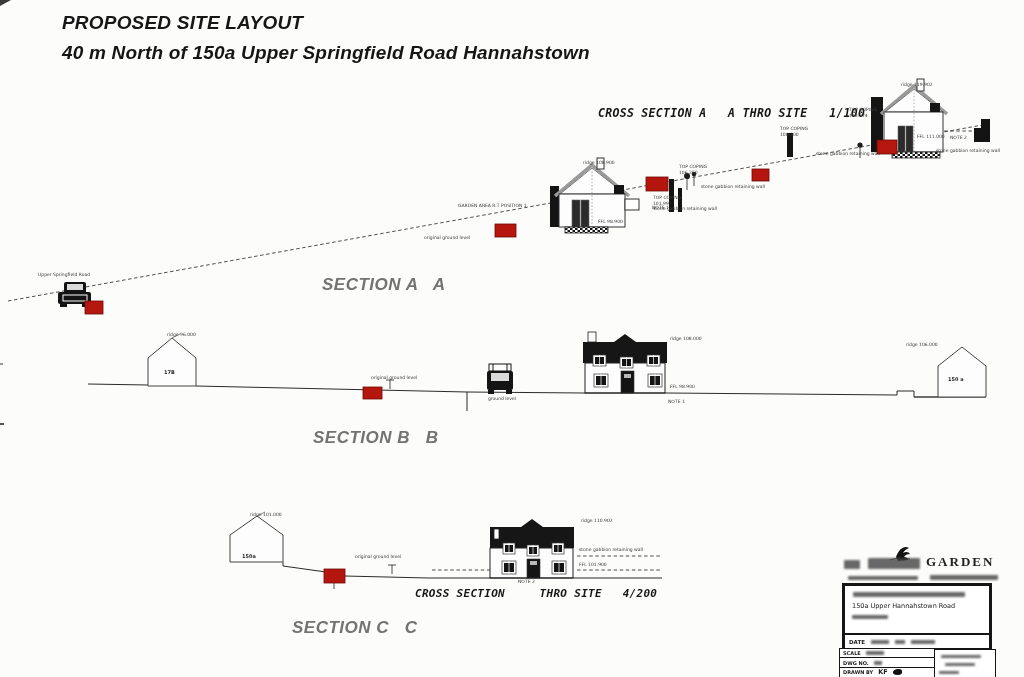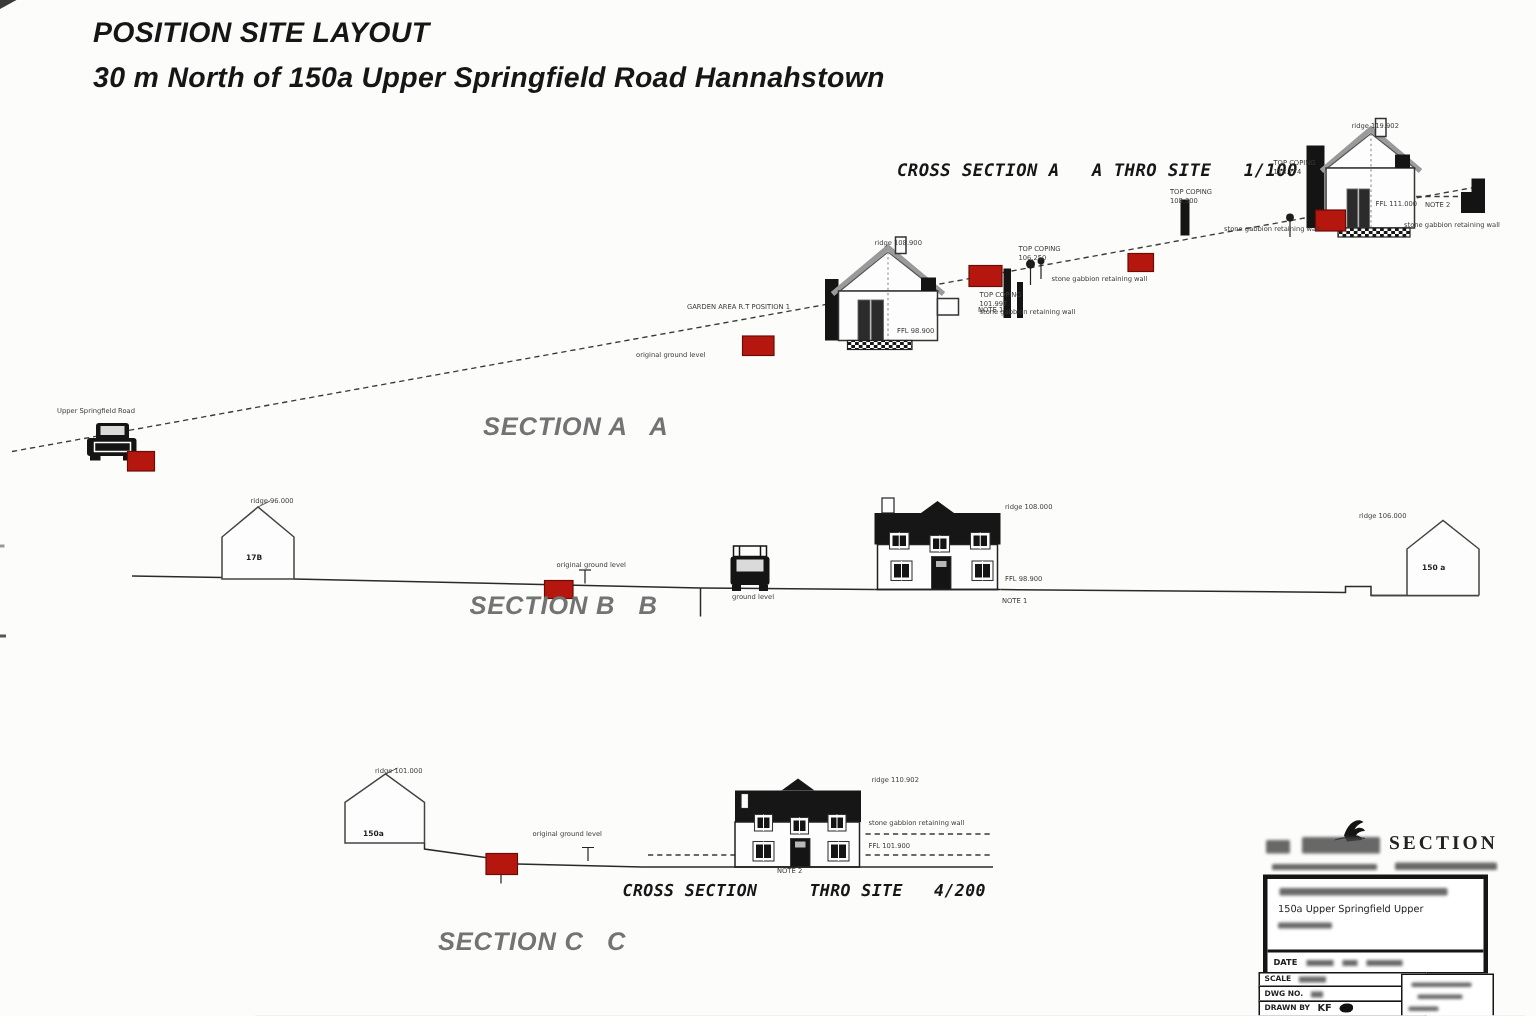--- a/index.html
+++ b/index.html
@@ -227,27 +227,27 @@
     <line x1="490" y1="578" x2="573" y2="578" stroke="#222" stroke-width="1"></line>
   </g>
 
   <g>
     <path d="M896,557 c3,-9 9,-12 13,-9 c-3,1 -5,3 -6,5 c3,-2 6,-1 7,1 c-3,0 -5,1 -6,3 c2,0 4,1 4,3 l-10,1 z" fill="#141414"></path>
     <path d="M890,560 q8,-3 20,-1" stroke="#141414" fill="none" stroke-width=".8"></path>
   </g>
 </svg>
 
 <div class="hdr">
-  <div>POSITION SITE LAYOUT</div>
-  <div>30 m North of 150a Upper Springfield Road Hannahstown</div>
+  <div>PROPOSED SITE LAYOUT</div>
+  <div>40 m North of 150a Upper Springfield Road Hannahstown</div>
 </div>
 
 <div class="cross" style="left:598px;top:106px">CROSS SECTION A   A THRO SITE   1/100</div>
 <div class="sec" style="left:322px;top:275px">SECTION A   A</div>
-<div class="sec" style="left:313px;top:394px">SECTION B   B</div>
+<div class="sec" style="left:313px;top:428px">SECTION B   B</div>
 <div class="cross" style="left:415px;top:587px;font-size:11px">CROSS SECTION     THRO SITE   4/200</div>
 <div class="sec" style="left:292px;top:618px">SECTION C   C</div>
 
 <div class="lbl" style="left:38px;top:272px">Upper Springfield Road</div>
 <div class="lbl" style="left:424px;top:235px">original ground level</div>
 <div class="lbl" style="left:458px;top:203px">GARDEN AREA R.T POSITION 1</div>
 <div class="lbl" style="left:583px;top:160px">ridge 108.900</div>
 <div class="lbl" style="left:598px;top:219px">FFL  98.900</div>
 <div class="lbl" style="left:652px;top:205px">NOTE 1</div>
 <div class="lbl" style="left:679px;top:164px">TOP COPING
@@ -280,27 +280,27 @@
 <div class="lbl b" style="left:242px;top:553px">150a</div>
 <div class="lbl" style="left:355px;top:554px">original ground level</div>
 <div class="lbl" style="left:581px;top:518px">ridge 110.902</div>
 <div class="lbl" style="left:579px;top:547px">stone gabbion retaining wall</div>
 <div class="lbl" style="left:579px;top:562px">FFL 101.900</div>
 <div class="lbl" style="left:518px;top:579px">NOTE 2</div>
 
 <div class="tblock" style="left:838px;top:540px;width:186px;height:137px">
   <div class="bbar" style="left:6px;top:20px;width:16px;height:9px"></div>
   <div class="bbar" style="left:30px;top:18px;width:52px;height:11px"></div>
-  <div class="tb-company" style="left:88px;top:14px">SECTION</div>
+  <div class="tb-company" style="left:88px;top:14px">GARDEN</div>
   <div class="bbar" style="left:10px;top:36px;width:70px;height:4px"></div>
   <div class="bbar" style="left:92px;top:35px;width:68px;height:5px"></div>
 
   <div class="addr-box" style="left:4px;top:43px;width:144px;height:62px">
     <div class="bbar" style="left:8px;top:6px;width:112px;height:5px"></div>
-    <div class="tb-addr" style="left:7px;top:16px">150a Upper Springfield Upper</div>
+    <div class="tb-addr" style="left:7px;top:16px">150a Upper Hannahstown Road</div>
     <div class="bbar" style="left:7px;top:29px;width:36px;height:4px"></div>
     <div class="tb-row-date">
       <span>DATE</span>
       <span class="bbar-i"></span>
       <span class="bbar-i" style="width:10px"></span>
       <span class="bbar-i" style="width:24px"></span>
     </div>
   </div>
 
   <div class="tb-table" style="left:1px;top:109px;width:112px">

